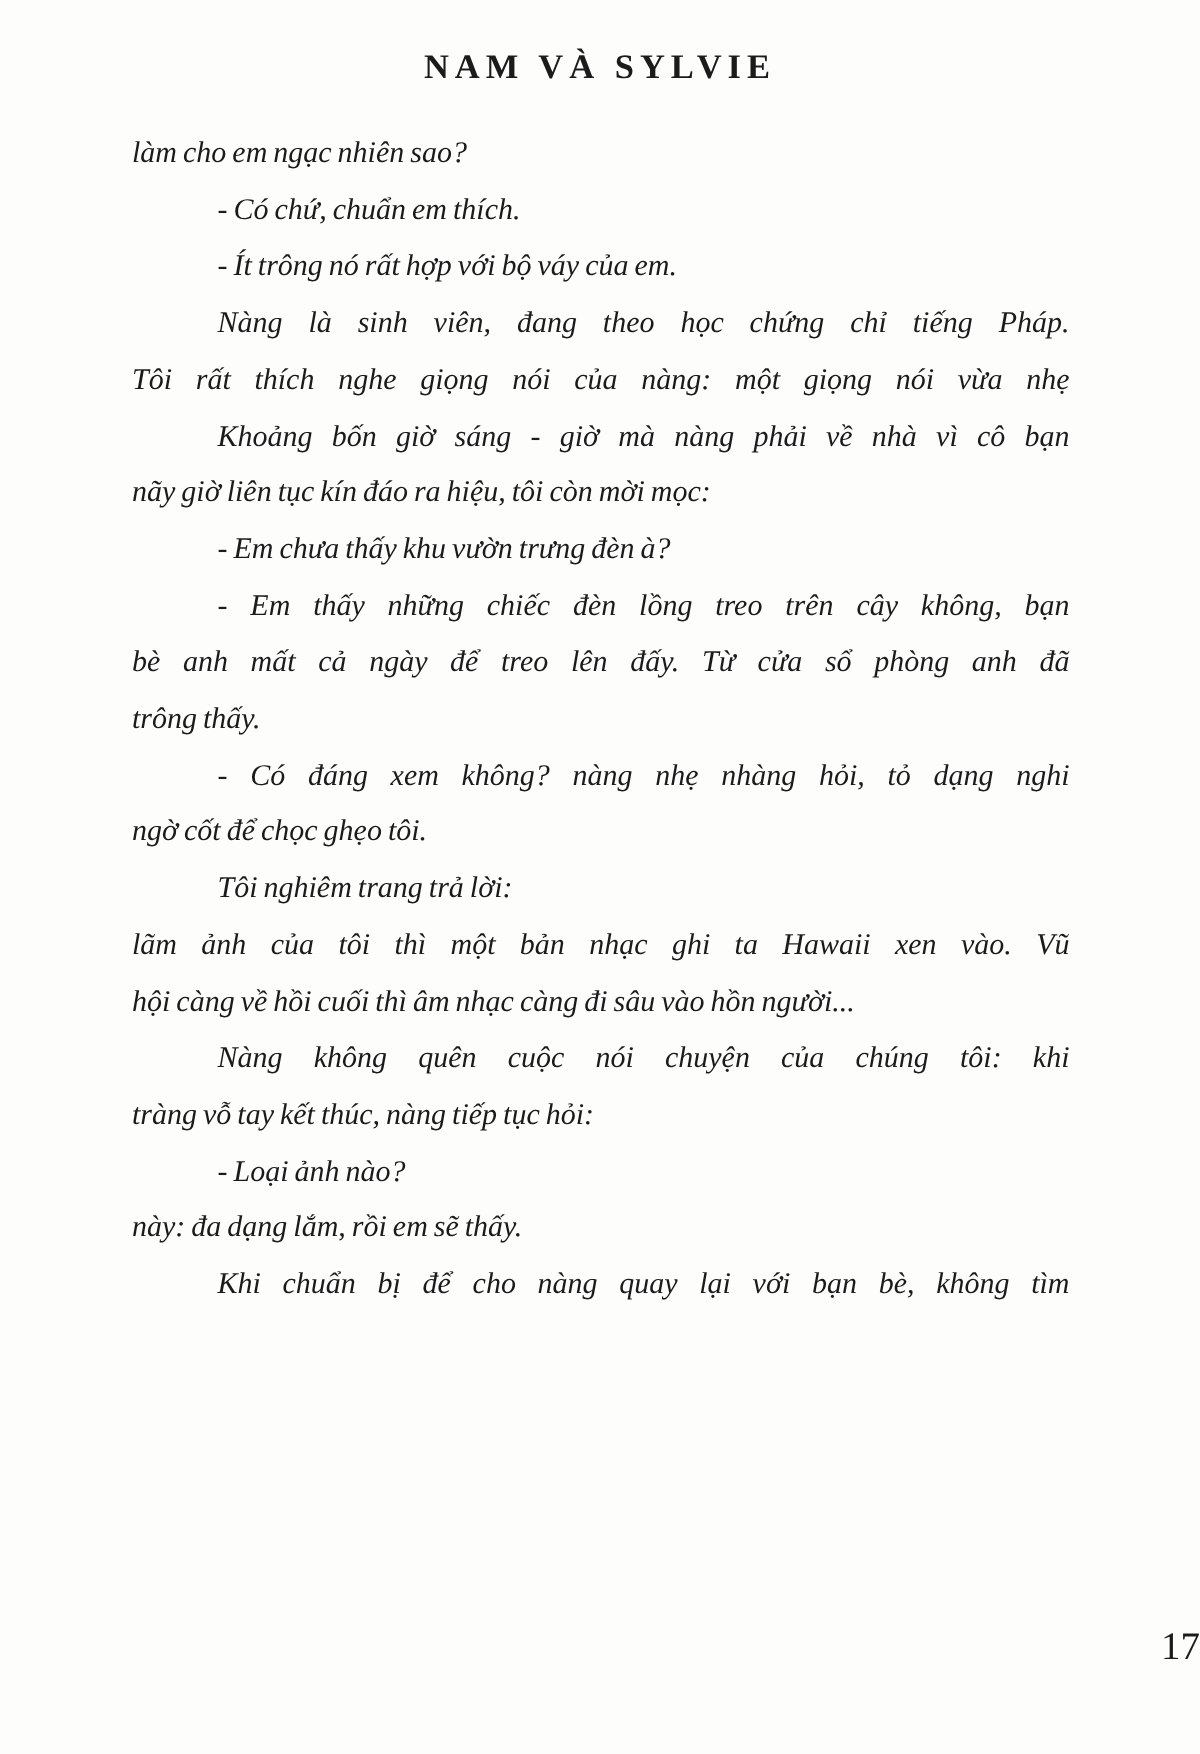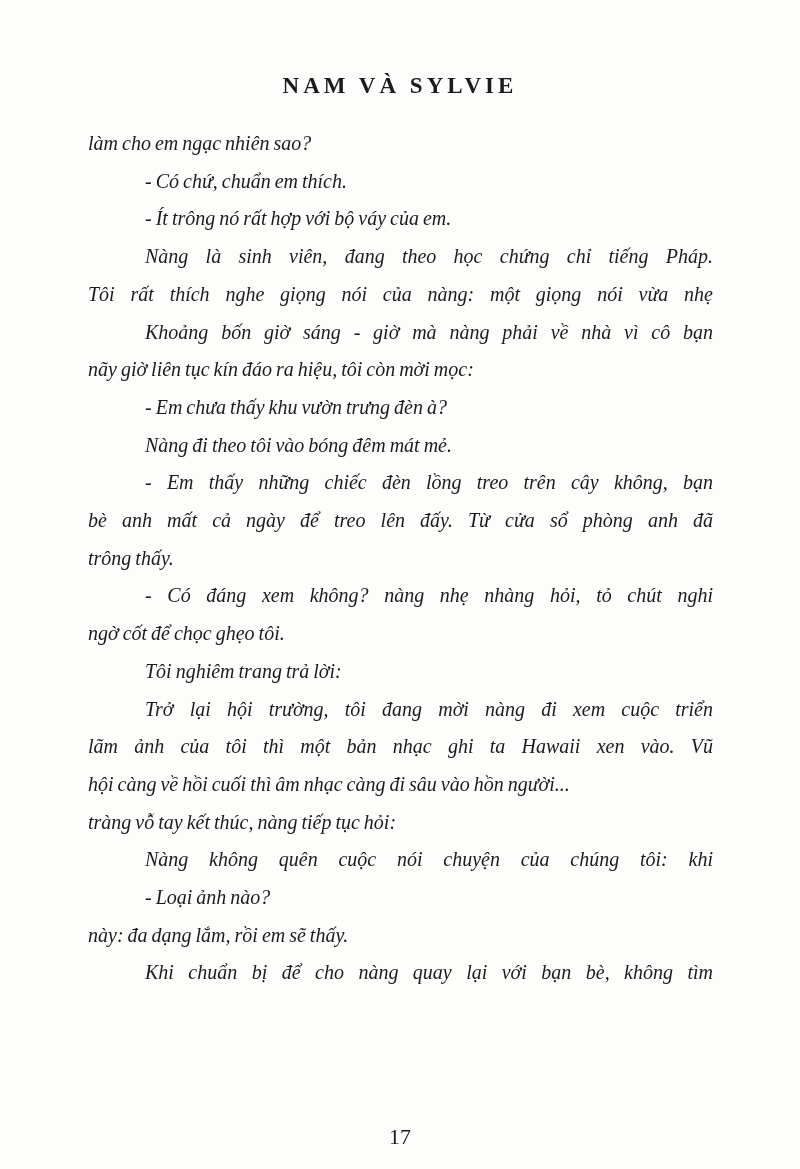--- a/index.html
+++ b/index.html
@@ -12,21 +12,20 @@
     background:var(--paper);
     font-family:"Liberation Serif", serif;
     color:var(--ink);
     position:relative;
     overflow:hidden;
   }
   .page{
     position:absolute;
     inset:0;
     background:var(--paper);
-    margin-top:41px;
   }
   .running-header{
     position:absolute;
     top:32px;
     left:0;
     width:100%;
     text-align:center;
     font-size:23px;
     font-weight:bold;
     letter-spacing:4px;
@@ -54,52 +53,50 @@
     text-align-last:justify;
   }
   .line.indent{
     padding-left:57px;
   }
   .page-number{
     position:absolute;
     top:1083px;
     left:0;
     width:100%;
-    text-align:center;
-    font-size:22px;
+    text-align:right;
+    font-size:26px;
     font-style:normal;
     color:var(--ink);
   }
 </style>
 </head>
 <body>
 
 <div class="page">
   <div class="running-header">NAM VÀ SYLVIE</div>
 
   <div class="text-block">
       <div class="line">làm cho em ngạc nhiên sao?</div>
       <div class="line indent">- Có chứ, chuẩn em thích.</div>
       <div class="line indent">- Ít trông nó rất hợp với bộ váy của em.</div>
       <div class="line indent just">Nàng là sinh viên, đang theo học chứng chỉ tiếng Pháp.</div>
       <div class="line just">Tôi rất thích nghe giọng nói của nàng: một giọng nói vừa nhẹ</div>
       <div class="line indent just">Khoảng bốn giờ sáng - giờ mà nàng phải về nhà vì cô bạn</div>
       <div class="line">nãy giờ liên tục kín đáo ra hiệu, tôi còn mời mọc:</div>
       <div class="line indent">- Em chưa thấy khu vườn trưng đèn à?</div>
-      <div class="line indent">Nàng đi theo tôi vào bóng đêm mát mẻ.</div>
       <div class="line indent just">- Em thấy những chiếc đèn lồng treo trên cây không, bạn</div>
       <div class="line just">bè anh mất cả ngày để treo lên đấy. Từ cửa sổ phòng anh đã</div>
       <div class="line">trông thấy.</div>
-      <div class="line indent just">- Có đáng xem không? nàng nhẹ nhàng hỏi, tỏ chút nghi</div>
+      <div class="line indent just">- Có đáng xem không? nàng nhẹ nhàng hỏi, tỏ dạng nghi</div>
       <div class="line">ngờ cốt để chọc ghẹo tôi.</div>
       <div class="line indent">Tôi nghiêm trang trả lời:</div>
-      <div class="line indent just">Trở lại hội trường, tôi đang mời nàng đi xem cuộc triển</div>
       <div class="line just">lãm ảnh của tôi thì một bản nhạc ghi ta Hawaii xen vào. Vũ</div>
       <div class="line">hội càng về hồi cuối thì âm nhạc càng đi sâu vào hồn người...</div>
+      <div class="line indent just">Nàng không quên cuộc nói chuyện của chúng tôi: khi</div>
       <div class="line">tràng vỗ tay kết thúc, nàng tiếp tục hỏi:</div>
-      <div class="line indent just">Nàng không quên cuộc nói chuyện của chúng tôi: khi</div>
       <div class="line indent">- Loại ảnh nào?</div>
       <div class="line">này: đa dạng lắm, rồi em sẽ thấy.</div>
       <div class="line indent just">Khi chuẩn bị để cho nàng quay lại với bạn bè, không tìm</div>
     </div>
 
   <div class="page-number">17</div>
 </div>
 
 </body></html>

